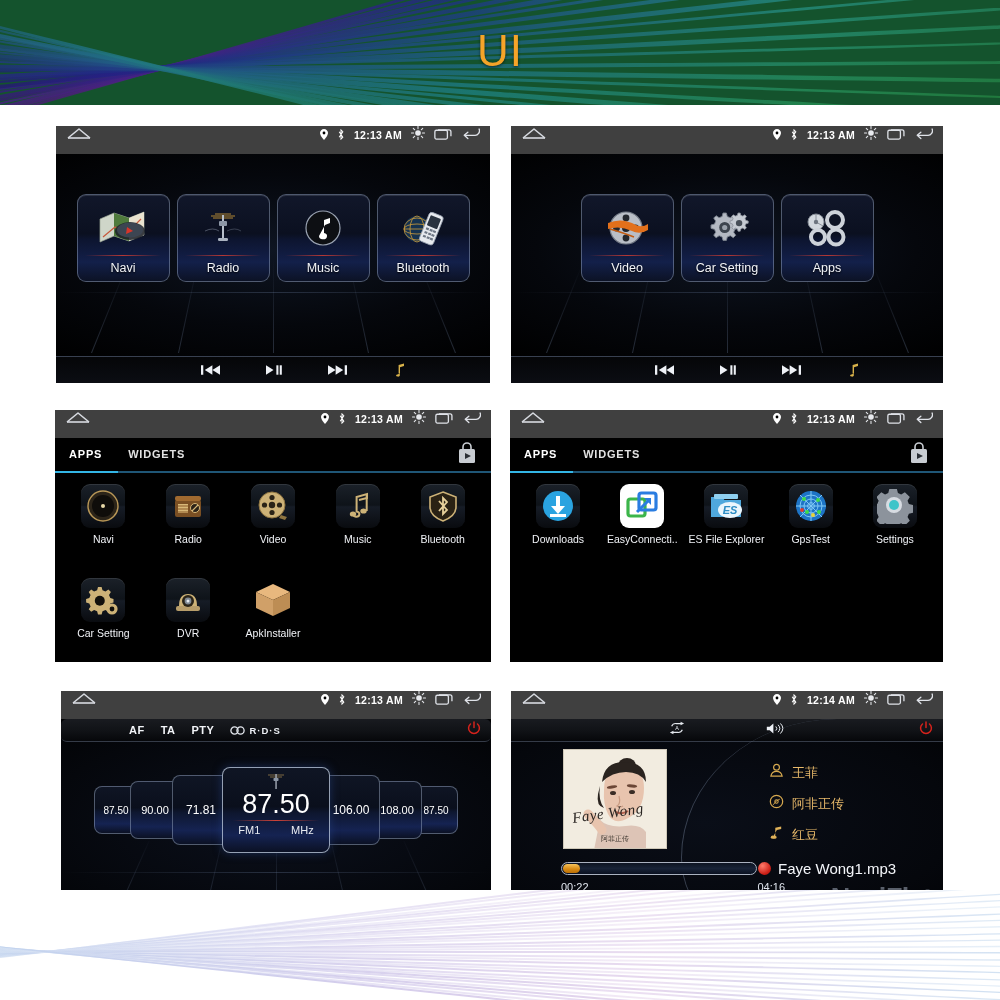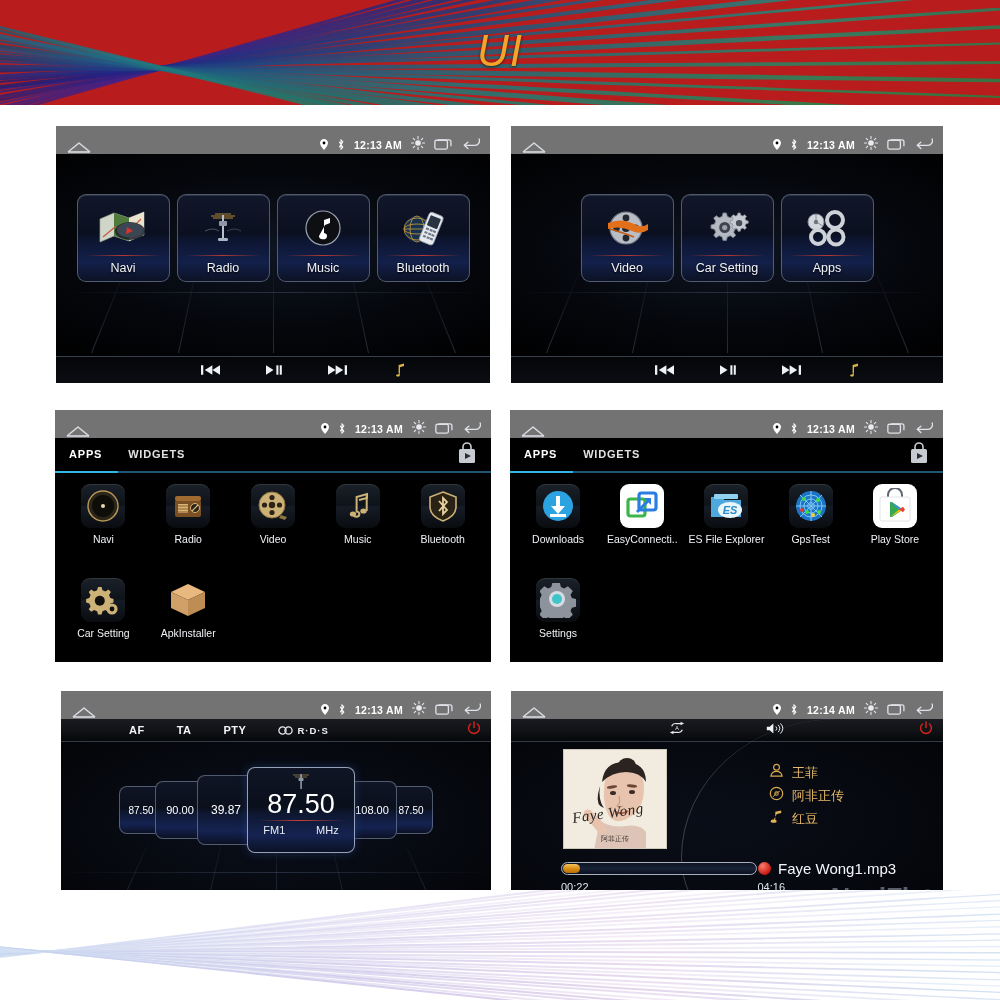--- a/index.html
+++ b/index.html
@@ -7,23 +7,22 @@
   body {
     font-family: "Liberation Sans", sans-serif;
     background: #ffffff;
     overflow: hidden;
     position: relative;
   }
 
   
   .banner {
     position: absolute; left: 0; top: 0; width: 1000px; height: 105px;
-    background: #b91c1c;
+    background: #14532d;
     overflow: hidden;
-    font-style: italic;
   }
   .bandwrap { position: absolute; inset: 0; }
   .band {
     position: absolute; left: -20%; width: 140%; height: 9px;
     border-radius: 50%;
     opacity: .85;
   }
   .banner-title {
     position: absolute; left: 0; top: 26px; width: 1000px;
     text-align: center;
@@ -55,22 +54,22 @@
   .p1 { left: 56px;  top: 21px;  width: 434px; height: 257px; }
   .p2 { left: 511px; top: 21px;  width: 432px; height: 257px; }
   .p3 { left: 55px;  top: 305px; width: 436px; height: 252px; }
   .p4 { left: 510px; top: 305px; width: 433px; height: 252px; }
   .p5 { left: 61px;  top: 586px; width: 430px; height: 259px; }
   .p6 { left: 511px; top: 586px; width: 432px; height: 259px; }
 
   
   .statusbar {
     position: relative; width: 100%; height: 28px;
-    background: #737373;
-    display: flex; align-items: flex-end;
+    background: #404040;
+    display: flex; align-items: flex-start;
     padding: 0 10px;
     color: #e8e8e8;
   }
   .sb-home { width: 26px; height: 14px; }
   .sb-right { margin-left: auto; display: flex; align-items: center; gap: 9px; }
   .sb-time { font-size: 10.5px; font-weight: bold; letter-spacing: .3px; color: #fff; white-space: nowrap; }
   .sb-ico { display: block; }
 
   
   .home-body {
@@ -148,21 +147,21 @@
   .app-ico.plain { background: transparent; box-shadow: none; }
   .app-label { font-size: 10.5px; color: #f0f2f6; text-align: center; line-height: 12px; max-width: 84px; }
 
   
   .radio-body { position: relative; width: 100%; height: calc(100% - 28px);
     background: radial-gradient(ellipse 90% 70% at 50% 45%, #0b101c 0%, #05070c 60%, #000 100%); }
   .radio-top {
     position: relative; height: 23px;
     background: linear-gradient(to bottom, #191b20 0%, #101216 55%, #06070a 100%);
     border-bottom: 1px solid rgba(120,135,165,.30);
-    display: flex; align-items: center; gap: 32px; padding-left: 68px;
+    display: flex; align-items: center; gap: 16px; padding-left: 68px; border-radius: 6px;
   }
   .rt-item { font-size: 11px; font-weight: bold; color: #f2f4f8; letter-spacing: .5px; }
   .rt-rds { font-size: 9.5px; font-weight: bold; color: #eceff4; display: flex; align-items: center; gap: 3px; letter-spacing: 1px; }
   .pwr { margin-left: auto; margin-right: 10px; }
   .presets {
     position: absolute; left: 0; right: 0; top: 48px; height: 86px;
     display: flex; align-items: center; justify-content: center;
   }
   .pre {
     border: 1px solid rgba(165,180,205,.45);
@@ -219,21 +218,21 @@
   .pbar {
     width: 100%; height: 13px; border-radius: 7px;
     border: 1px solid #aab2c0;
     background: linear-gradient(to bottom, #0d1422, #182337 50%, #0a1020);
     padding: 1px; overflow: hidden;
   }
   .pfill { height: 100%; border-radius: 6px;
     background: linear-gradient(to bottom, #f6c35a, #d98b14 55%, #b96f05); }
   .ptimes { display: flex; justify-content: space-between; margin-top: 6px; font-size: 11px; color: #dfe4ec; text-align: right; }
   .ptimes span:last-child { margin-right: -28px; }
-  .meta { position: absolute; left: 258px; top: 44px; display: flex; flex-direction: column; gap: 4px; }
+  .meta { position: absolute; left: 258px; top: 44px; display: flex; flex-direction: column; gap: 12px; }
   .meta-row { display: flex; align-items: center; gap: 8px; }
   .meta-txt { font-size: 13px; color: #e8b96a; }
   .nowplaying { position: absolute; left: 247px; top: 141px; display: flex; align-items: center; gap: 7px; }
   .np-dot { width: 13px; height: 13px; border-radius: 50%;
     background: radial-gradient(circle at 35% 30%, #ff7b6b, #c81a12 70%); }
   .np-txt { font-size: 15px; color: #f4f6fa; }
   .watermark { position: absolute; right: 12px; bottom: 36px;
     font-size: 27px; font-weight: bold; color: rgba(160,170,185,.55); letter-spacing: -.5px; }
   .watermark sup { font-size: 11px; vertical-align: super; }
   .music-bottom {
@@ -732,20 +731,32 @@
                   <path d="M13 5 l3.6 0 .9 3.2 3 1.3 2.9-1.9 2.5 2.5 -1.9 2.9 1.3 3 3.2 .9 0 3.6 -3.2 .9 -1.3 3 1.9 2.9 -2.5 2.5 -2.9 -1.9 -3 1.3 -.9 3.2 -3.6 0 -.9 -3.2 -3 -1.3 -2.9 1.9 -2.5 -2.5 1.9 -2.9 -1.3 -3 -3.2 -.9 0 -3.6 3.2 -.9 1.3 -3 -1.9 -2.9 2.5 -2.5 2.9 1.9 3 -1.3z"></path>
                 </g>
                 <circle cx="14.8" cy="18.8" r="5" fill="#12100c"></circle>
                 <circle cx="27" cy="27" r="5.6" fill="#cdb277"></circle>
                 <circle cx="27" cy="27" r="2.4" fill="#12100c"></circle>
               </svg>
           </span>
           <span class="app-label">Car Setting</span>
         </div>
         <div class="app">
+          <span class="app-ico">
+            <svg width="36" height="36" viewBox="0 0 36 36">
+                <rect x="6" y="24" width="24" height="5" rx="2" fill="#b79d6a"></rect>
+                <path d="M9 24 q0 -12 9 -12 q9 0 9 12 z" fill="#cdb277"></path>
+                <circle cx="18" cy="19" r="6" fill="#2a2418"></circle>
+                <circle cx="18" cy="19" r="3.4" fill="#7d8793"></circle>
+                <circle cx="18" cy="19" r="1.5" fill="#e5eaf0"></circle>
+              </svg>
+          </span>
+          <span class="app-label">DVR</span>
+        </div>
+        <div class="app">
           <span class="app-ico plain">
             <svg width="40" height="38" viewBox="0 0 40 38">
                 <polygon points="20,3 37,11 20,19 3,11" fill="#e8b87e"></polygon>
                 <polygon points="3,11 20,19 20,35 3,27" fill="#d0a068"></polygon>
                 <polygon points="37,11 20,19 20,35 37,27" fill="#bd8d54"></polygon>
               </svg>
           </span>
           <span class="app-label">ApkInstaller</span>
         </div>
       </div>
@@ -871,33 +882,20 @@
                 <circle cx="26" cy="24" r="2" fill="#3ddc4a"></circle>
                 <circle cx="9" cy="22" r="2" fill="#e03a2f"></circle>
                 <circle cx="20" cy="27" r="2" fill="#e8d53a"></circle>
                 <circle cx="14" cy="24" r="2" fill="#3ddc4a"></circle>
               </svg>
           </span>
           <span class="app-label">GpsTest</span>
         </div>
 
         <div class="app">
-          <span class="app-ico" style="background:#fff;">
-            <svg width="36" height="36" viewBox="0 0 36 36">
-                <path d="M11 9 L11 7 a7 7 0 0 1 14 0 L25 9" fill="none" stroke="#5f6671" stroke-width="2"></path>
-                <rect x="3" y="9" width="30" height="24" rx="2" fill="#fff" stroke="#dfe3e8" stroke-width="1"></rect>
-                <polygon points="13,14 13,29 15,29 26,21.5 15,14" fill="#34a853"></polygon>
-                <polygon points="13,14 22,21.5 26,21.5" fill="#4285f4"></polygon>
-                <polygon points="13,29 22,21.5 26,21.5" fill="#fbbc05"></polygon>
-                <polygon points="22,21.5 26,18.8 28,21.5 26,24.2" fill="#ea4335"></polygon>
-              </svg>
-          </span>
-          <span class="app-label">Play Store</span>
-        </div>
-        <div class="app">
           <span class="app-ico">
             <svg width="36" height="36" viewBox="0 0 36 36">
                 <g fill="#8c939c">
                   <path d="M14 2 l8 0 1.1 4.4 3.4 1.4 3.9-2.4 5.2 5.2 -2.4 3.9 1.4 3.4 4.4 1.1 0 8 -4.4 1.1 -1.4 3.4 2.4 3.9 -5.2 5.2 -3.9 -2.4 -3.4 1.4 -1.1 4.4 -8 0 -1.1 -4.4 -3.4 -1.4 -3.9 2.4 -5.2 -5.2 2.4 -3.9 -1.4 -3.4 -4.4 -1.1 0 -8 4.4 -1.1 1.4 -3.4 -2.4 -3.9 5.2 -5.2 3.9 2.4 3.4 -1.4z" transform="translate(-1,-1) scale(0.95)"></path>
                 </g>
                 <circle cx="17" cy="17" r="8" fill="#d7dce2"></circle>
                 <circle cx="17" cy="17" r="5" fill="#3fc4c9"></circle>
               </svg>
           </span>
           <span class="app-label">Settings</span>
@@ -982,39 +980,40 @@
         <div class="pl" style="left:12%; transform: rotate(24deg); transform-origin: bottom;"></div>
         <div class="pl" style="left:33%; transform: rotate(13deg); transform-origin: bottom;"></div>
         <div class="pl" style="left:50%;"></div>
         <div class="pl" style="left:67%; transform: rotate(-13deg); transform-origin: bottom;"></div>
         <div class="pl" style="left:88%; transform: rotate(-24deg); transform-origin: bottom;"></div>
       </div>
 
       <div class="presets">
         <div class="pre s1">87.50</div>
         <div class="pre s2">90.00</div>
-        <div class="pre s3">39.87</div>
+        <div class="pre s3">71.81</div>
         <div class="pre cur">
           <span class="cur-ant">
             <svg width="30" height="18" viewBox="0 0 30 18">
                 <g stroke="#c9a45a" stroke-width="0.7" opacity=".85">
                   <line x1="7" y1="3" x2="23" y2="3"></line>
                   <line x1="9" y1="5" x2="21" y2="5"></line>
                 </g>
                 <rect x="14.4" y="2" width="1.3" height="15" fill="#aeb6c2"></rect>
                 <rect x="12.5" y="6" width="5" height="3" rx="0.8" fill="#8d97a6"></rect>
               </svg>
           </span>
           <span class="cur-freq">87.50</span>
           <span class="cur-red"></span>
           <span class="cur-sub">
             <span>FM1</span>
             <span>MHz</span>
           </span>
         </div>
+        <div class="pre s3">106.00</div>
         <div class="pre s2">108.00</div>
         <div class="pre s1">87.50</div>
       </div>
 
       <div class="st-label">ST</div>
 
       <div class="radio-bottom">
         <span>
           <svg width="20" height="14" viewBox="0 0 22 14">
               <polygon points="1,5 4.5,5 9,1 9,13 4.5,9 1,9" fill="#eef1f6"></polygon>

